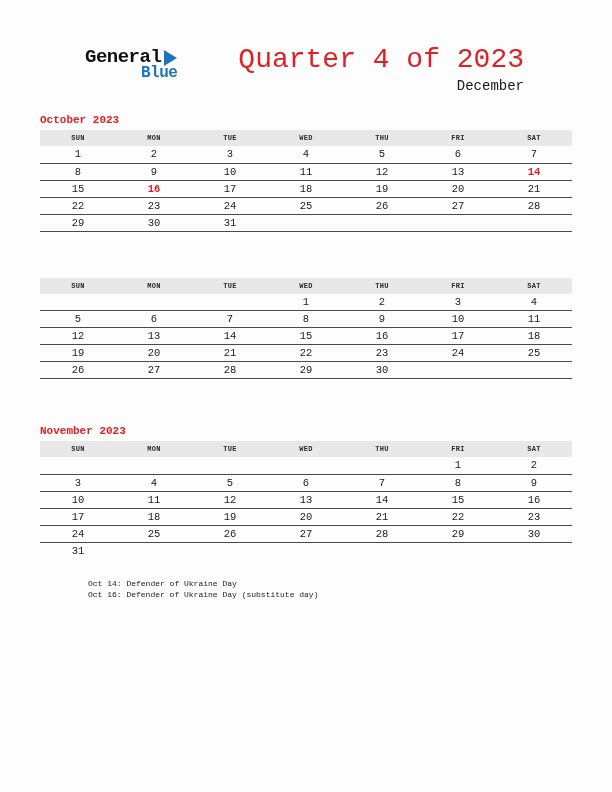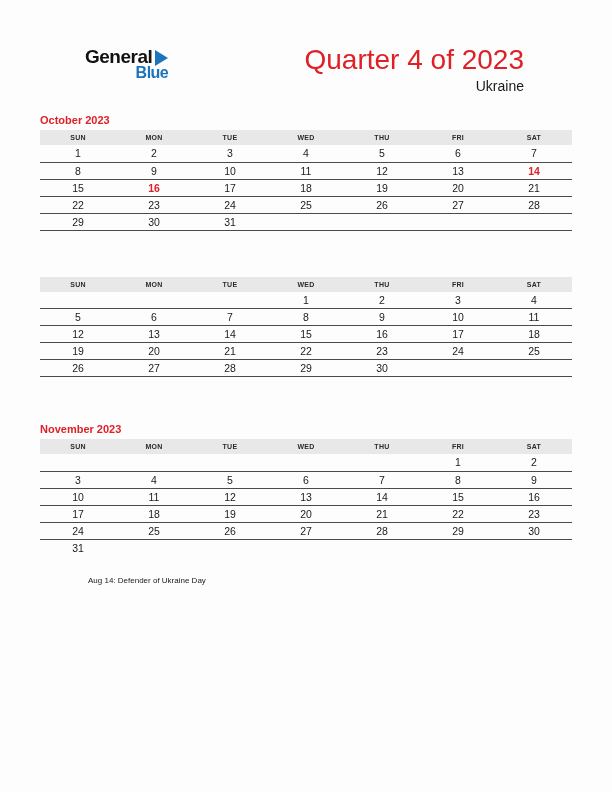--- a/index.html
+++ b/index.html
@@ -13,20 +13,21 @@
   html, body { background: #ffffff; }
   body { font-family: "Liberation Sans", sans-serif; }
 
   .page {
     position: relative;
     width: 612px;
     height: 792px;
     background: #fdfdfd;
     overflow: hidden;
     margin: 0 auto;
+    font-family: Liberation Mono, monospace;
   }
 
   
   .top {
     display: flex;
     justify-content: space-between;
     align-items: flex-start;
     padding: 46px 88px 0 85px;
   }
 
@@ -130,21 +131,21 @@
     <div class="logo">
       <div class="logo-line1">
         <span>General</span>
         <span class="logo-triangle"></span>
       </div>
       <div class="logo-line2">Blue</div>
     </div>
 
     <div class="title-block">
       <div class="title">Quarter 4 of 2023</div>
-      <div class="subtitle">Ukraine</div>
+      <div class="subtitle">December</div>
     </div>
   </div>
 
   <div class="months" id="months">
       <section class="month">
         <h2 class="month-name">October 2023</h2>
         <table>
           <thead>
             <tr>
               <th>SUN</th>
@@ -335,16 +336,17 @@
               <td></td>
               <td></td>
               <td></td>
             </tr>
           </tbody>
         </table>
       </section>
     </div>
 
   <div class="notes" id="notes">
-      <div class="note-line">Aug 14: Defender of Ukraine Day</div>
+      <div class="note-line">Oct 14: Defender of Ukraine Day</div>
+      <div class="note-line">Oct 16: Defender of Ukraine Day (substitute day)</div>
     </div>
 
 </div>
 
 </body></html>

